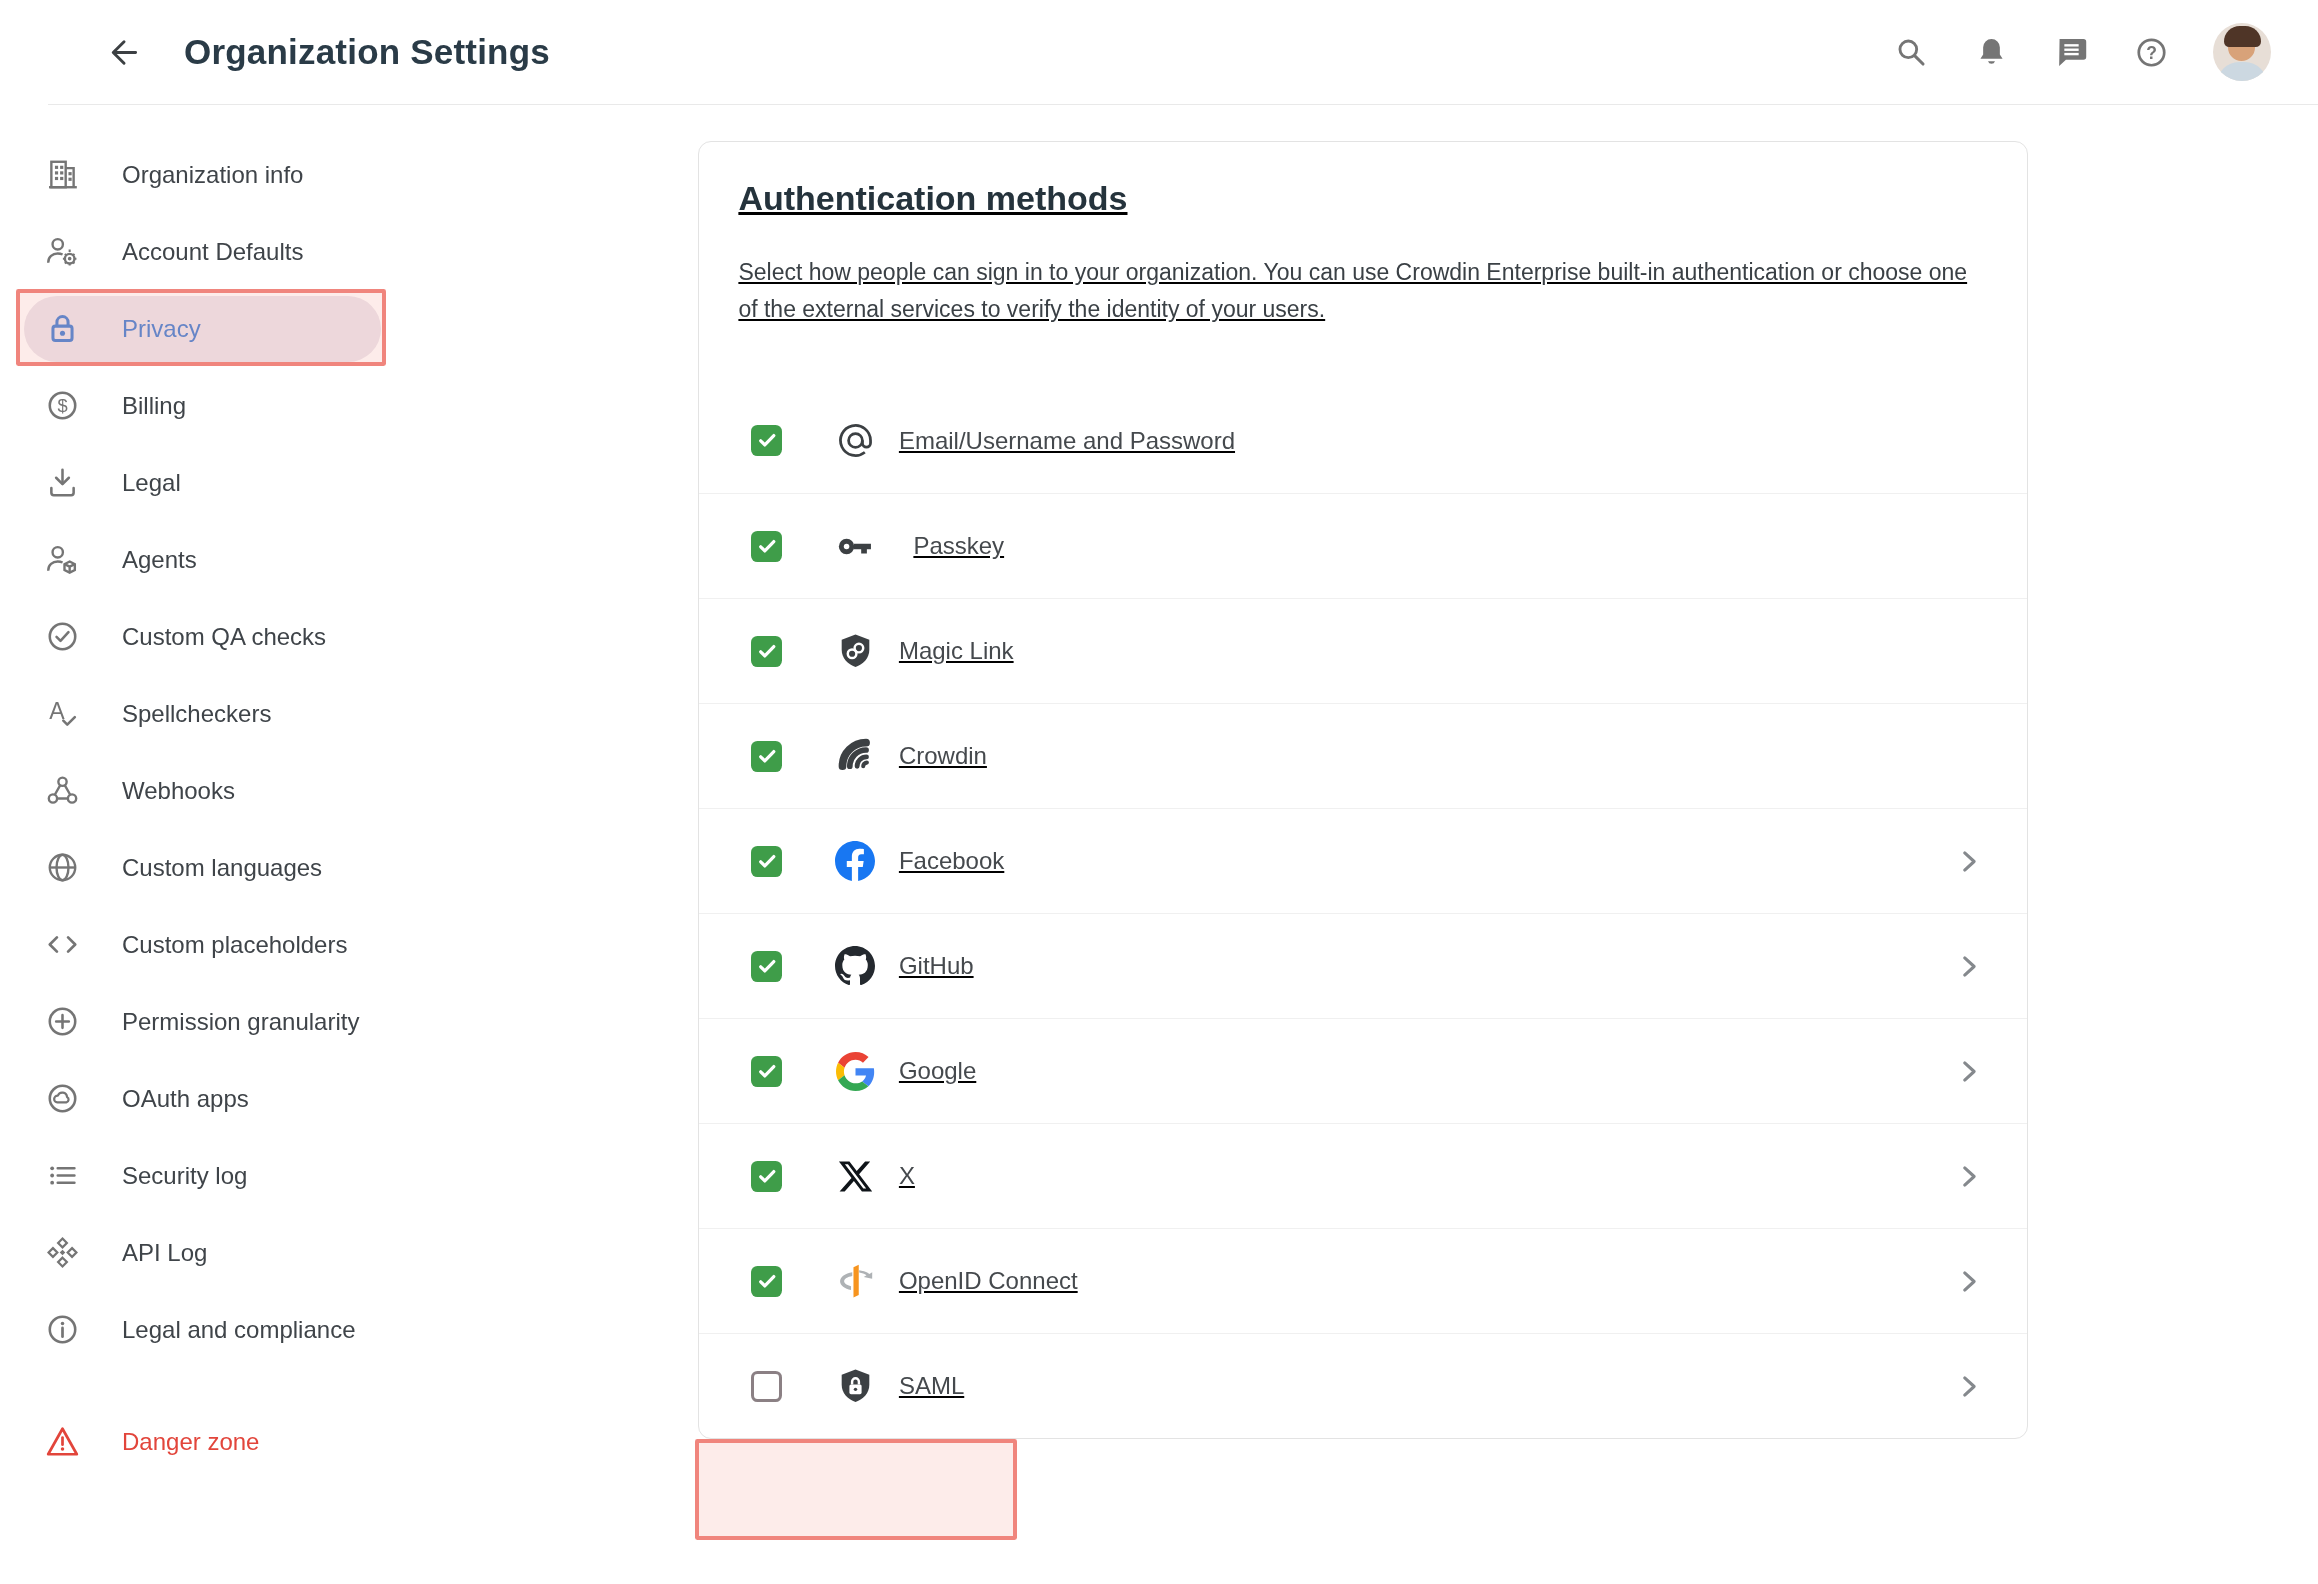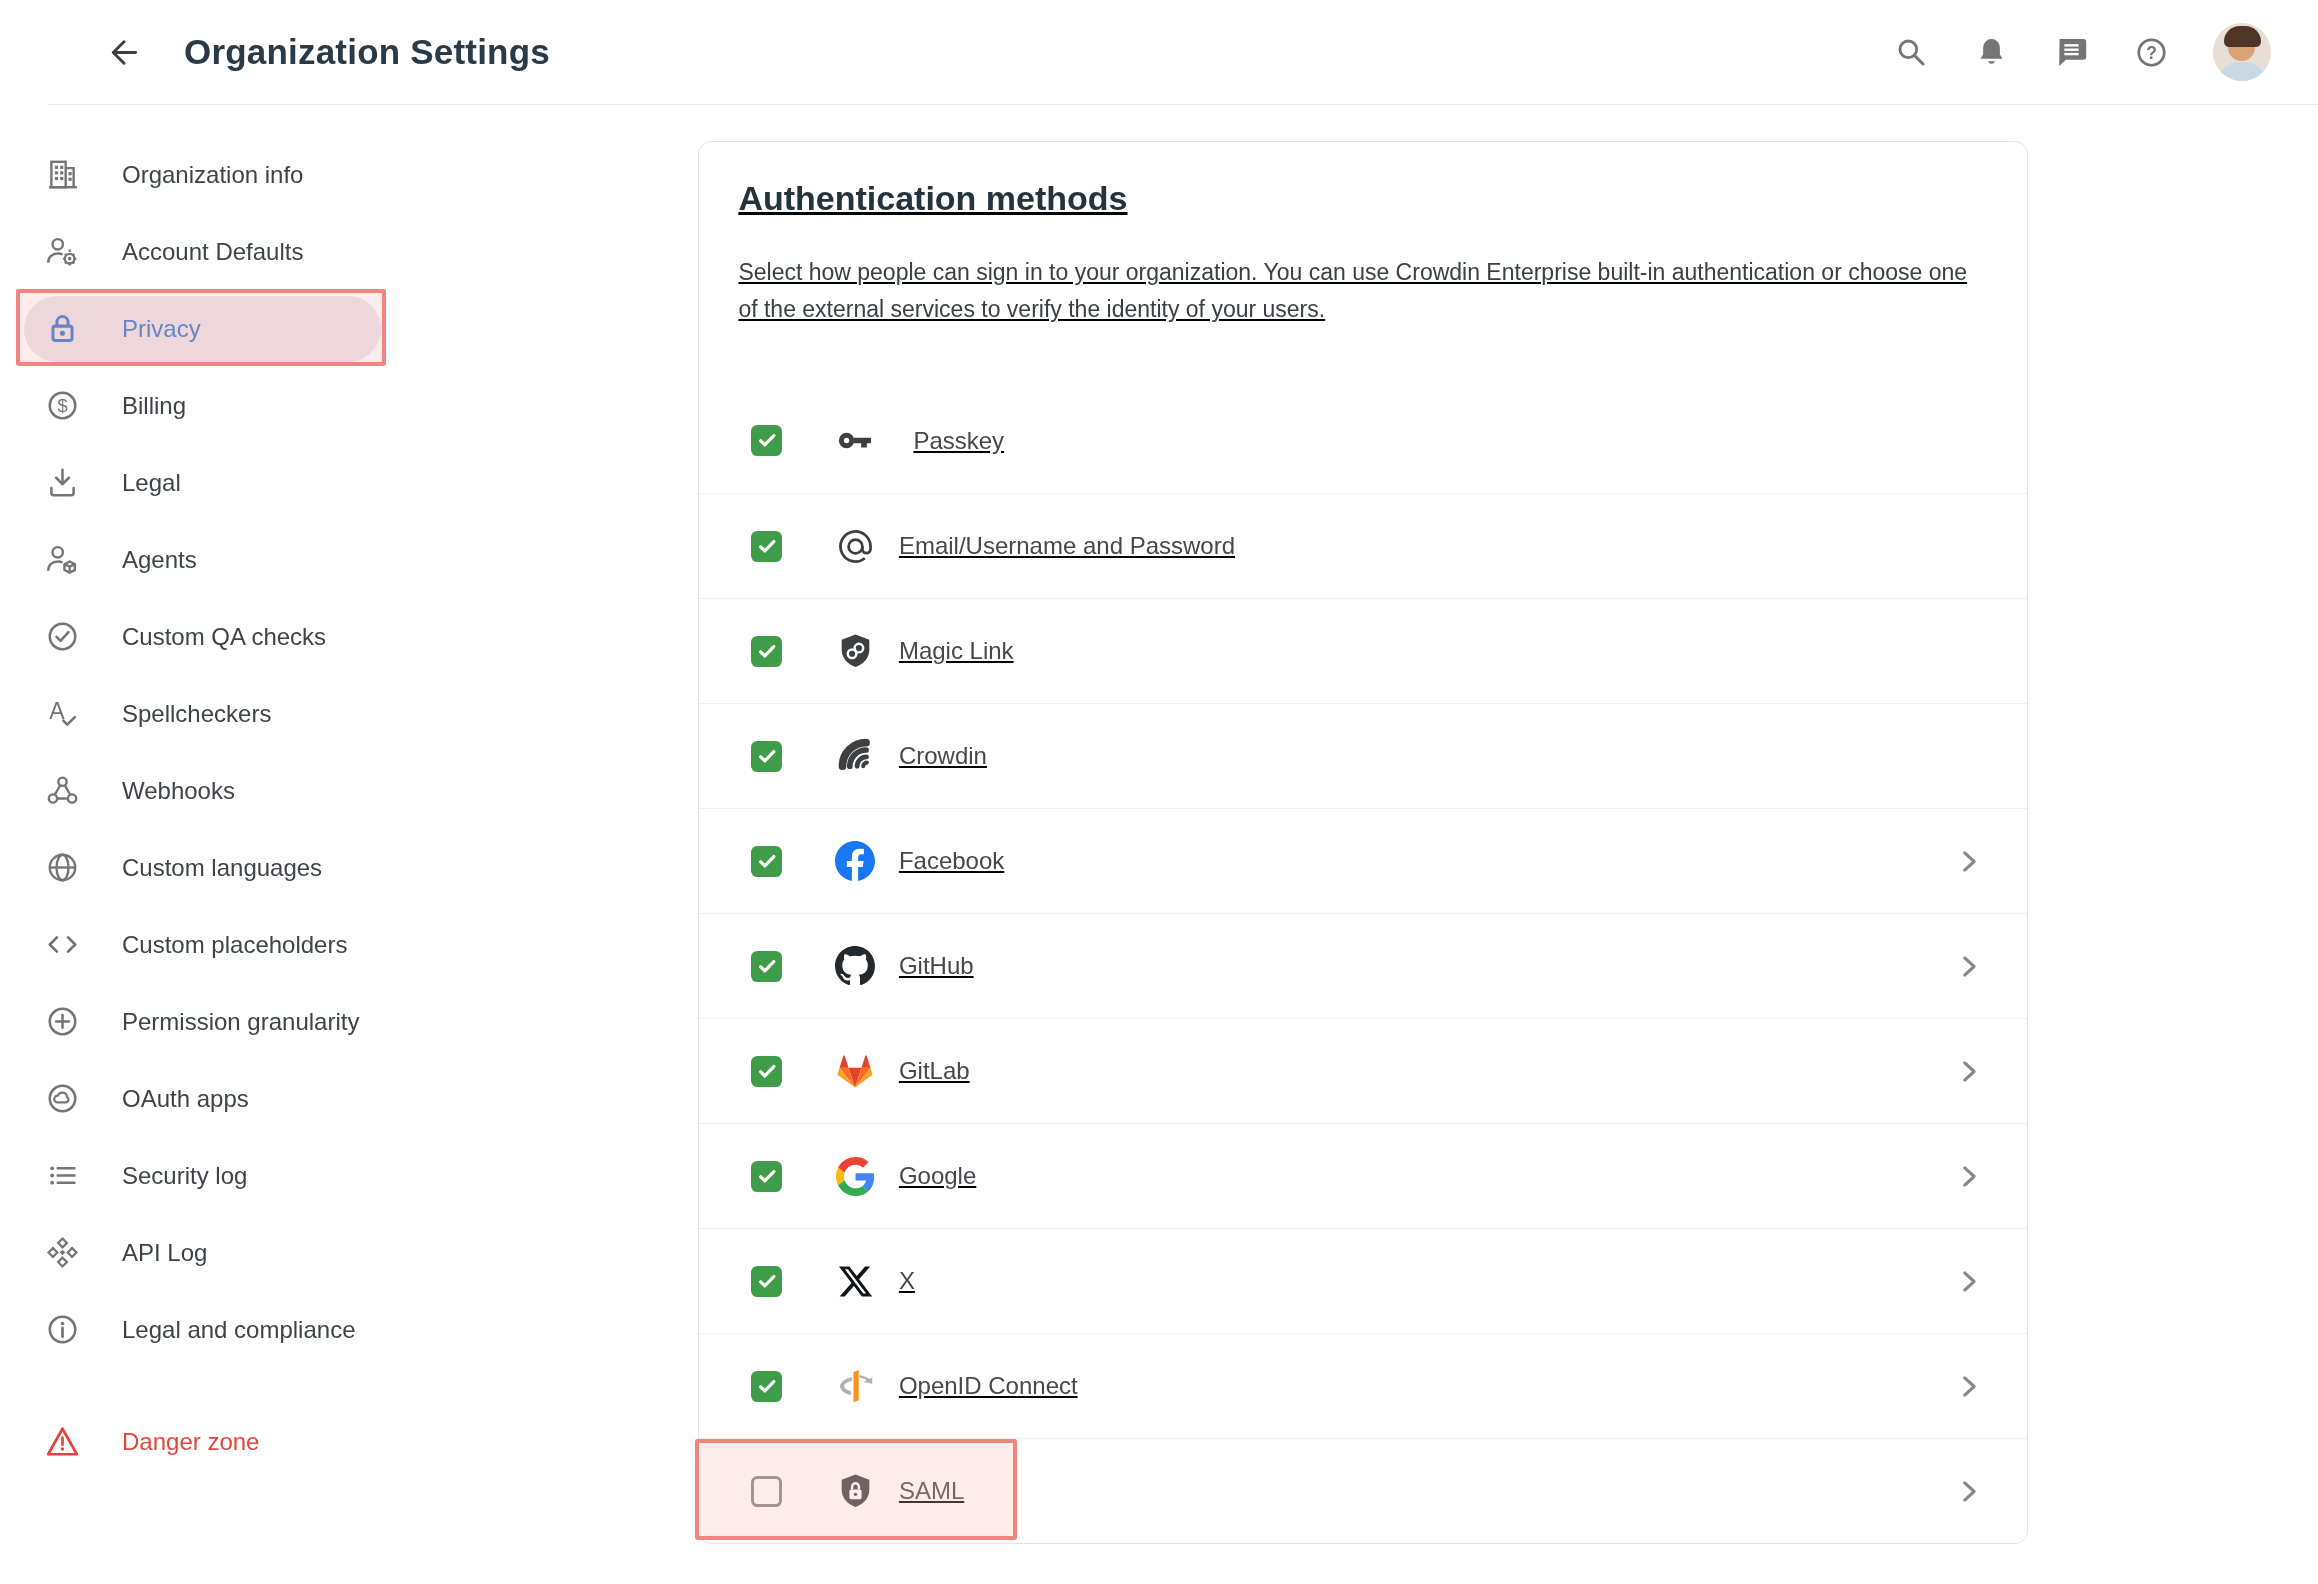--- a/index.html
+++ b/index.html
@@ -320,50 +320,50 @@
     <span class="side-label">Danger zone</span>
   </div>
     </div>
   <div class="main">
     <div class="card">
       <div class="card-head">
         <div class="card-title">Authentication methods</div>
         <div class="card-desc">Select how people can sign in to your organization. You can use Crowdin Enterprise built-in authentication or choose one of the external services to verify the identity of your users.</div>
       </div>
       <div class="rows" id="auth-list">
-          <div class="row indent">
-    <span class="cb checked">
-              <svg width="22.5" height="22.5" viewBox="0 0 24 24">
-                <path d="M5 12.6l4.4 4.4L19 7" stroke="#fff" stroke-width="3.4" fill="none" stroke-linecap="round" stroke-linejoin="round"></path>
-              </svg>
-            </span>
-    <span class="row-icon">
-              <svg width="39" height="39" viewBox="0 0 48 48">
-                <circle cx="13" cy="24" r="9.5" fill="#3c4043"></circle>
-                <circle cx="13" cy="24" r="3.4" fill="#fff"></circle>
-                <path d="M22 20.5 H43 V27.5 H38 V32.5 H31 V27.5 H22 Z" fill="#3c4043"></path>
-              </svg>
-            </span>
-    <span class="row-label">Passkey</span>
-  </div>
           <div class="row">
     <span class="cb checked">
               <svg width="22.5" height="22.5" viewBox="0 0 24 24">
                 <path d="M5 12.6l4.4 4.4L19 7" stroke="#fff" stroke-width="3.4" fill="none" stroke-linecap="round" stroke-linejoin="round"></path>
               </svg>
             </span>
     <span class="row-icon">
               <svg width="39" height="39" viewBox="0 0 48 48">
                 <g stroke="#3c4043" stroke-width="3.4" fill="none">
                   <circle cx="24" cy="24" r="8.5"></circle>
                   <path d="M32.5 24v3.2a5 5 0 0 0 10 0V24a18.5 18.5 0 1 0-7 14.5"></path>
                 </g>
               </svg>
             </span>
     <span class="row-label">Email/Username and Password</span>
+  </div>
+          <div class="row indent">
+    <span class="cb checked">
+              <svg width="22.5" height="22.5" viewBox="0 0 24 24">
+                <path d="M5 12.6l4.4 4.4L19 7" stroke="#fff" stroke-width="3.4" fill="none" stroke-linecap="round" stroke-linejoin="round"></path>
+              </svg>
+            </span>
+    <span class="row-icon">
+              <svg width="39" height="39" viewBox="0 0 48 48">
+                <circle cx="13" cy="24" r="9.5" fill="#3c4043"></circle>
+                <circle cx="13" cy="24" r="3.4" fill="#fff"></circle>
+                <path d="M22 20.5 H43 V27.5 H38 V32.5 H31 V27.5 H22 Z" fill="#3c4043"></path>
+              </svg>
+            </span>
+    <span class="row-label">Passkey</span>
   </div>
           <div class="row">
     <span class="cb checked">
               <svg width="22.5" height="22.5" viewBox="0 0 24 24">
                 <path d="M5 12.6l4.4 4.4L19 7" stroke="#fff" stroke-width="3.4" fill="none" stroke-linecap="round" stroke-linejoin="round"></path>
               </svg>
             </span>
     <span class="row-icon">
               <svg width="39" height="39" viewBox="0 0 48 48">
                 <path d="M24 3l17 6.5v12.2c0 10.4-7.3 17.7-17 21.3-9.7-3.6-17-10.9-17-21.3V9.5Z" fill="#3c4043"></path>
@@ -416,44 +416,20 @@
               <svg width="22.5" height="22.5" viewBox="0 0 24 24">
                 <path d="M5 12.6l4.4 4.4L19 7" stroke="#fff" stroke-width="3.4" fill="none" stroke-linecap="round" stroke-linejoin="round"></path>
               </svg>
             </span>
     <span class="row-icon">
               <svg width="40" height="40" viewBox="0 0 16 16">
                 <path fill="#24292f" d="M8 0C3.58 0 0 3.58 0 8c0 3.54 2.29 6.53 5.47 7.59.4.07.55-.17.55-.38 0-.19-.01-.82-.01-1.49-2.01.37-2.53-.49-2.69-.94-.09-.23-.48-.94-.82-1.13-.28-.15-.68-.52-.01-.53.63-.01 1.08.58 1.23.82.72 1.21 1.87.87 2.33.66.07-.52.28-.87.51-1.07-1.78-.2-3.64-.89-3.64-3.95 0-.87.31-1.59.82-2.15-.08-.2-.36-1.02.08-2.12 0 0 .67-.21 2.2.82.64-.18 1.32-.27 2-.27s1.36.09 2 .27c1.53-1.04 2.2-.82 2.2-.82.44 1.1.16 1.92.08 2.12.51.56.82 1.27.82 2.15 0 3.07-1.87 3.75-3.65 3.95.29.25.54.73.54 1.48 0 1.07-.01 1.93-.01 2.2 0 .21.15.46.55.38A8.01 8.01 0 0 0 16 8c0-4.42-3.58-8-8-8z"></path>
               </svg>
             </span>
     <span class="row-label">GitHub</span>
-  <span class="chev">
-              <svg width="24" height="24" viewBox="0 0 28 28">
-                <path d="M9 4l11 10L9 24" stroke="#85898d" stroke-width="3.6" fill="none" stroke-linecap="round" stroke-linejoin="round"></path>
-              </svg>
-            </span>
-          </div>
-          <div class="row">
-    <span class="cb checked">
-              <svg width="22.5" height="22.5" viewBox="0 0 24 24">
-                <path d="M5 12.6l4.4 4.4L19 7" stroke="#fff" stroke-width="3.4" fill="none" stroke-linecap="round" stroke-linejoin="round"></path>
-              </svg>
-            </span>
-    <span class="row-icon">
-              <svg width="42" height="42" viewBox="0 0 24 24">
-                <path fill="#e24329" d="M12 21.42l3.68-11.33H8.32L12 21.42z"></path>
-                <path fill="#fc6d26" d="M12 21.42L8.32 10.09H3.16L12 21.42z"></path>
-                <path fill="#fca326" d="M3.16 10.09L2.05 13.53a.76.76 0 0 0 .28.85L12 21.42 3.16 10.09z"></path>
-                <path fill="#e24329" d="M3.16 10.09h5.16L6.1 3.26a.38.38 0 0 0-.73 0l-2.21 6.83z"></path>
-                <path fill="#fc6d26" d="M12 21.42l3.68-11.33h5.16L12 21.42z"></path>
-                <path fill="#fca326" d="M20.84 10.09l1.11 3.44a.76.76 0 0 1-.28.85L12 21.42l8.84-11.33z"></path>
-                <path fill="#e24329" d="M20.84 10.09h-5.16l2.22-6.83a.38.38 0 0 1 .73 0l2.21 6.83z"></path>
-              </svg>
-            </span>
-    <span class="row-label">GitLab</span>
   <span class="chev">
               <svg width="24" height="24" viewBox="0 0 28 28">
                 <path d="M9 4l11 10L9 24" stroke="#85898d" stroke-width="3.6" fill="none" stroke-linecap="round" stroke-linejoin="round"></path>
               </svg>
             </span>
           </div>
           <div class="row">
     <span class="cb checked">
               <svg width="22.5" height="22.5" viewBox="0 0 24 24">
                 <path d="M5 12.6l4.4 4.4L19 7" stroke="#fff" stroke-width="3.4" fill="none" stroke-linecap="round" stroke-linejoin="round"></path>

